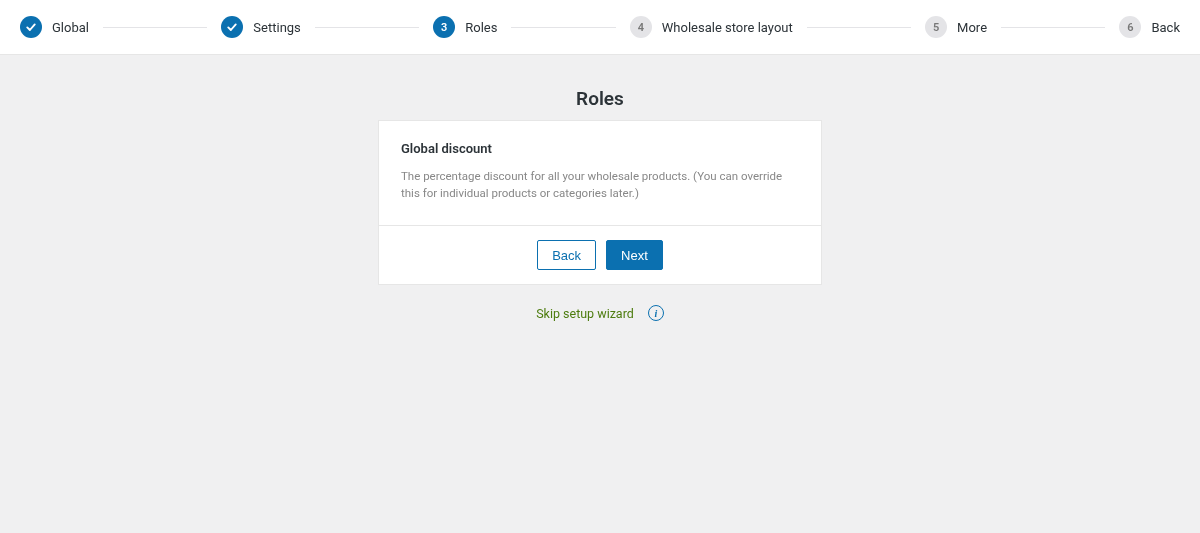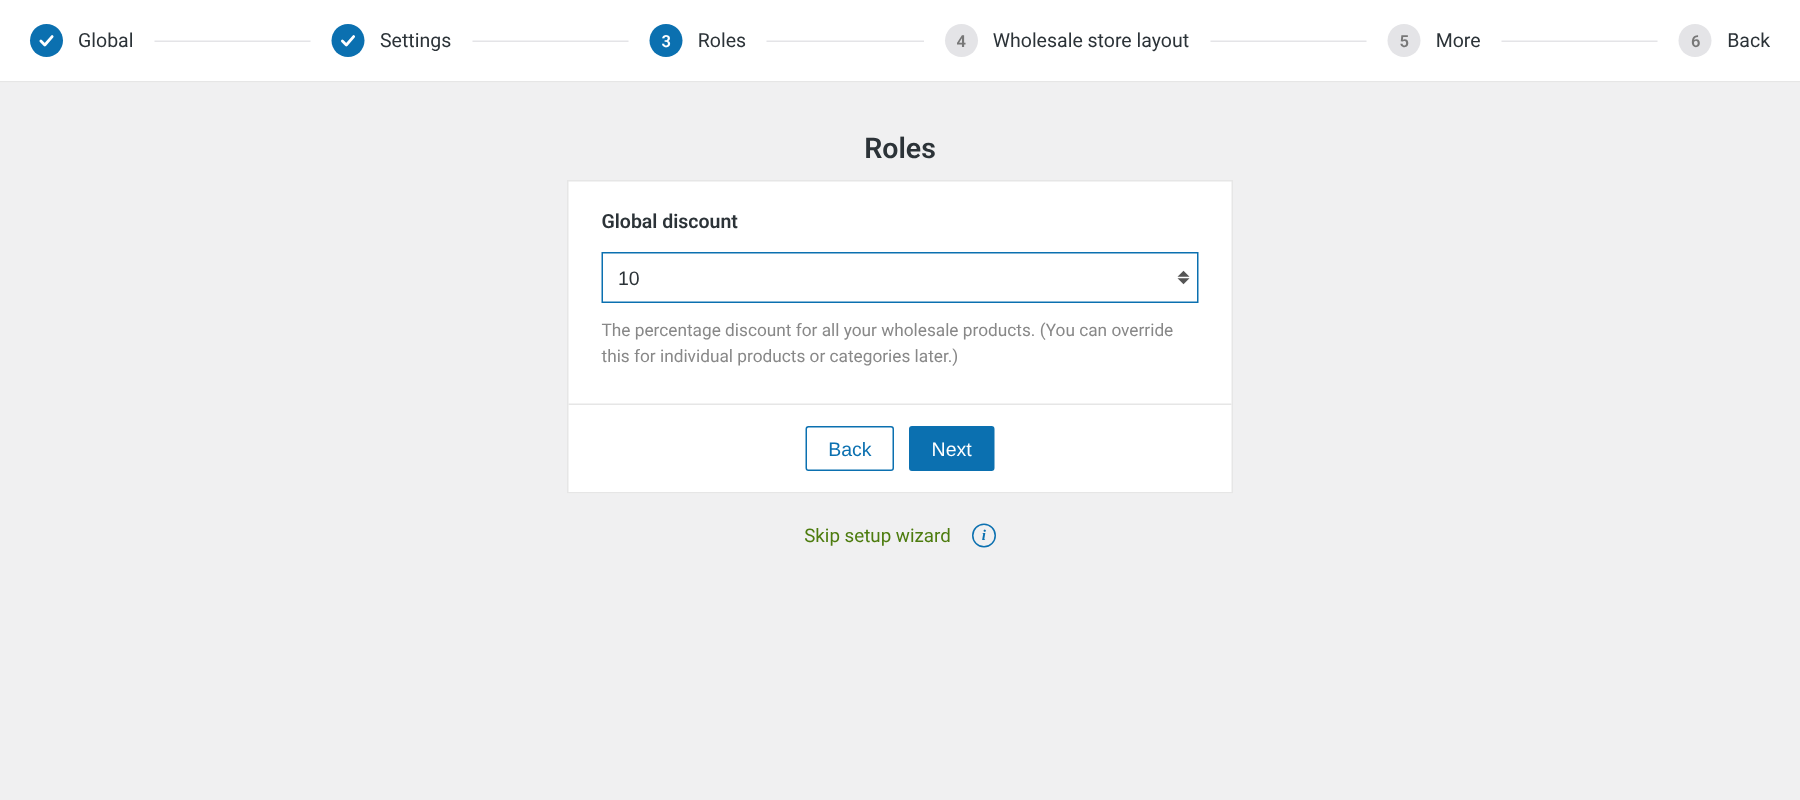--- a/index.html
+++ b/index.html
@@ -86,27 +86,20 @@
     <span class="step-label">Back</span>
   </div>
 </div>
 
 <div class="wrap">
   <h1 class="page-title">Roles</h1>
 
   <div class="card">
     <div class="card-body">
       <label class="field-label">Global discount</label>
-      <div class="num-wrap">
-        <input type="text" class="num-input" value="10" style="">
-        <div class="stepper-btns">
-          <div class="step-arrow step-up"></div>
-          <div class="step-arrow step-down"></div>
-        </div>
-      </div>
       <p class="field-help">The percentage discount for all your wholesale products. (You can override this for individual products or categories later.)</p>
     </div>
     <div class="card-foot">
       <button class="btn btn-secondary">Back</button>
       <button class="btn btn-primary">Next</button>
     </div>
   </div>
 
   <div class="skip-row">
     <a class="skip-link">Skip setup wizard</a>

